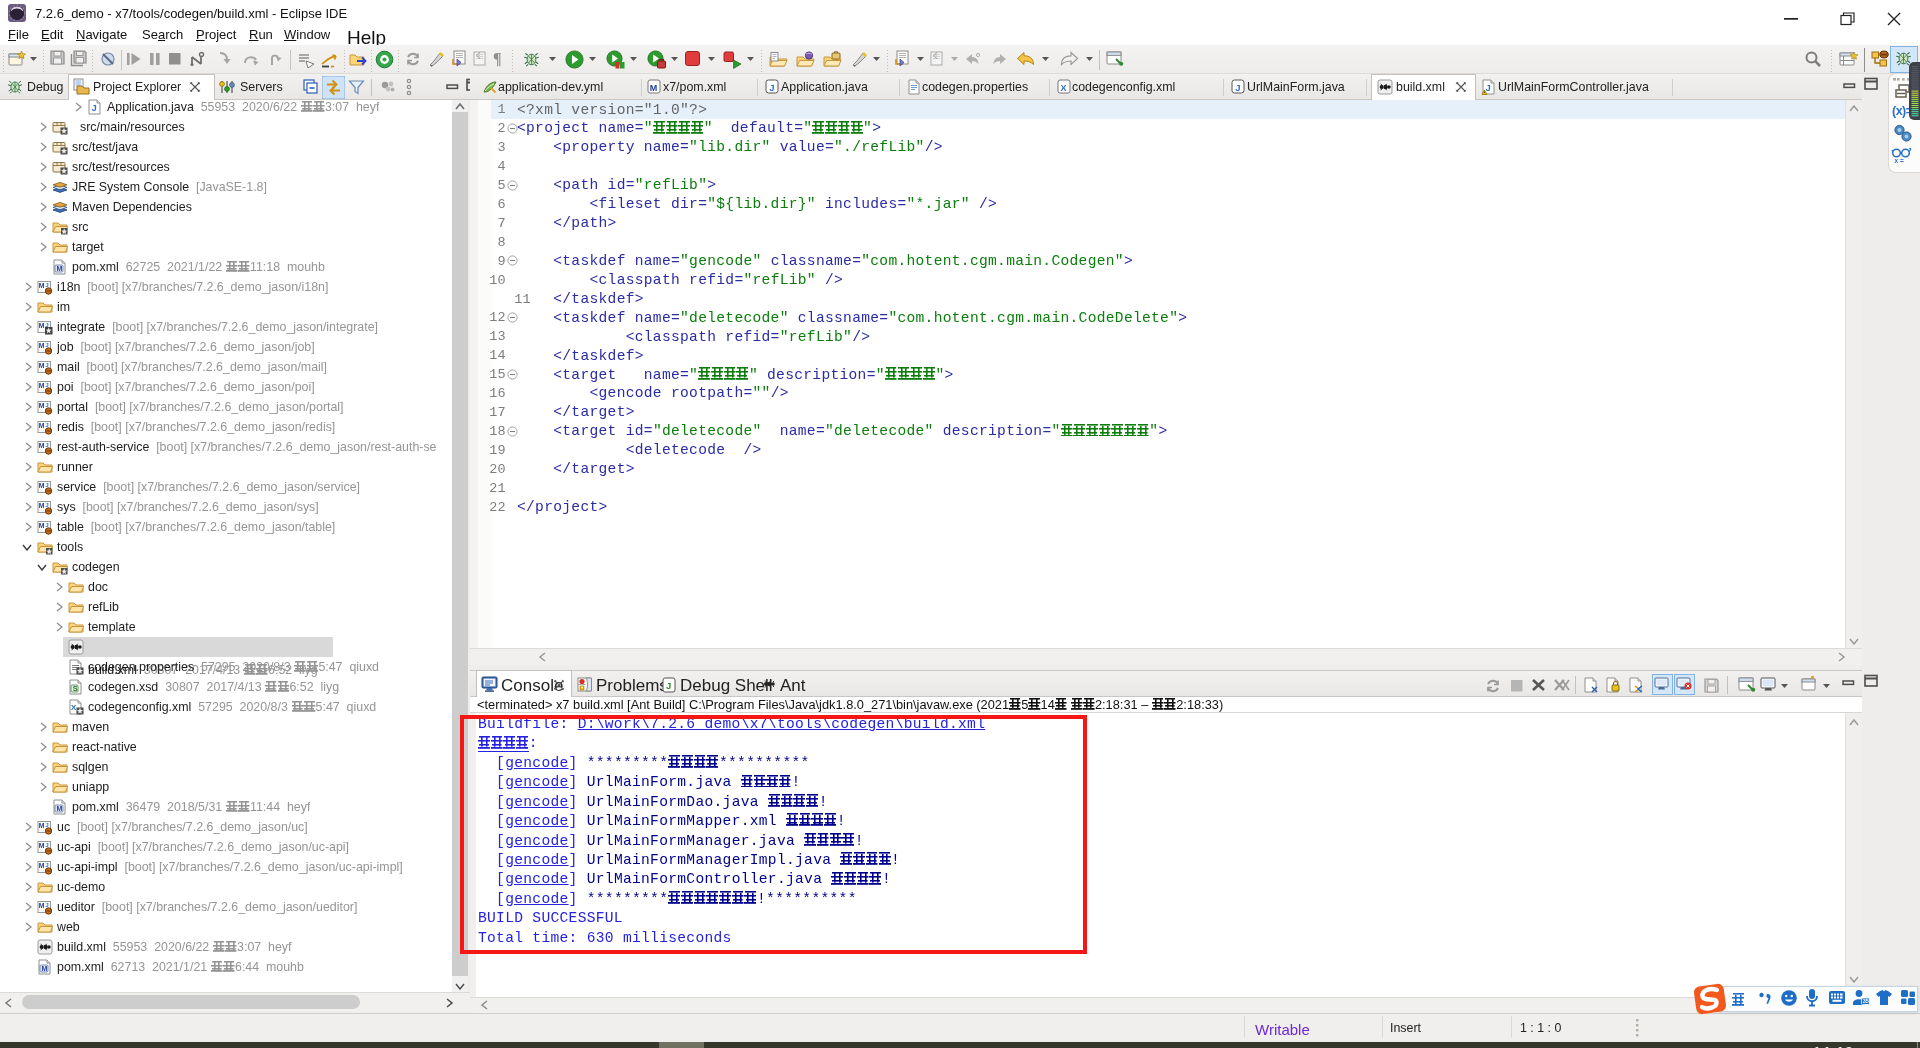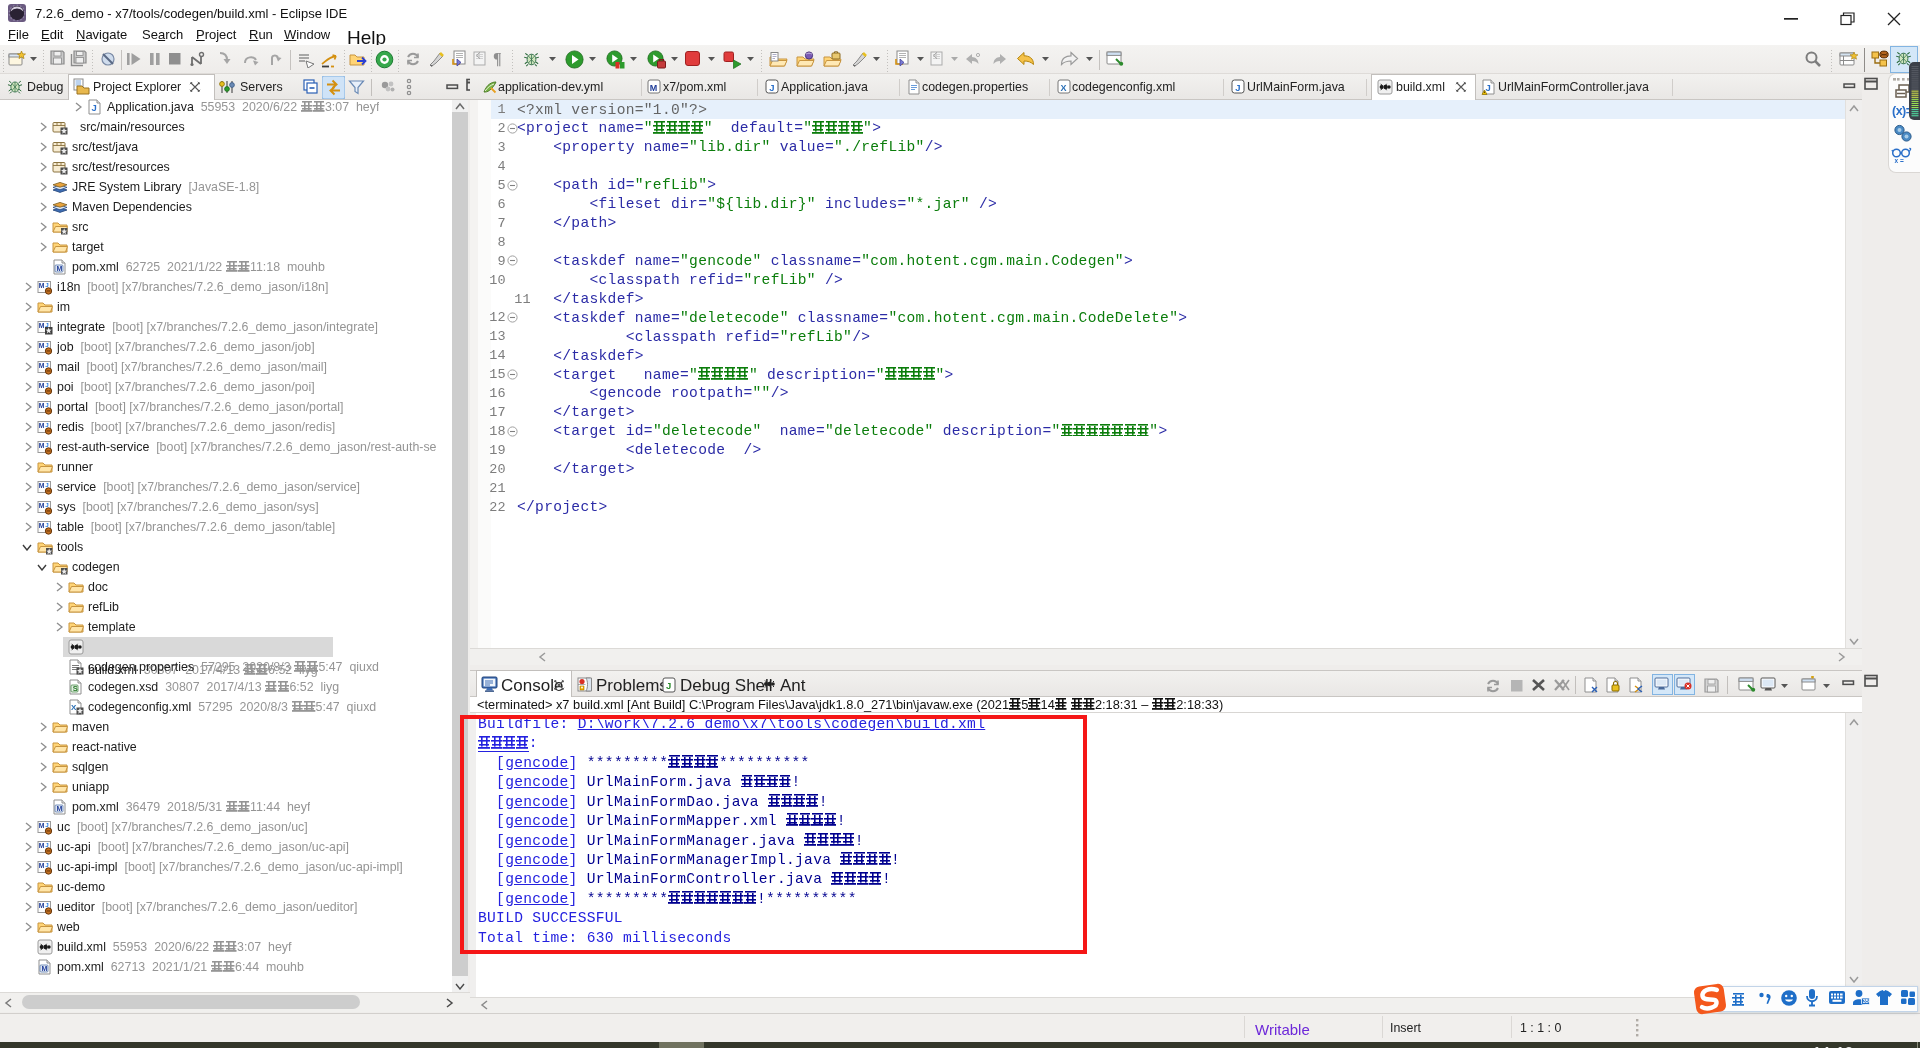--- a/index.html
+++ b/index.html
@@ -405,21 +405,21 @@
 <div class="a" style="left:72px;top:157px;height:20px;line-height:20px;white-space:pre;overflow:hidden;max-width:380px"><span style="color:#1c1c1c">src/test/resources</span>  </div>
 <div class="trow" style="top:177px"></div>
 <svg class="a" style="left:39px;top:182px" width="8" height="10" viewBox="0 0 8 10">
     <path d="M2 1 L7 5 L2 9" fill="none" stroke="#8f8f8f" stroke-width="1.4"></path>
   </svg>
 <svg class="a" style="left:52px;top:179px" width="16" height="16" viewBox="0 0 16 16">
     <path d="M1 11 L8 8.6 L15 11 L8 13.4 Z" fill="#3f6fb5" stroke="#24457a" stroke-width=".8"></path>
 <path d="M1 8.4 L8 6 L15 8.4 L8 10.8 Z" fill="#d8e4f2" stroke="#24457a" stroke-width=".8"></path>
 <path d="M1 5.8 L8 3.4 L15 5.8 L8 8.2 Z" fill="#e8a33d" stroke="#7a5a1a" stroke-width=".8"></path>
   </svg>
-<div class="a" style="left:72px;top:177px;height:20px;line-height:20px;white-space:pre;overflow:hidden;max-width:380px"><span style="color:#1c1c1c">JRE System Library</span>  <span class="mt">[JavaSE-1.8]</span></div>
+<div class="a" style="left:72px;top:177px;height:20px;line-height:20px;white-space:pre;overflow:hidden;max-width:380px"><span style="color:#1c1c1c">JRE System Console</span>  <span class="mt">[JavaSE-1.8]</span></div>
 <div class="trow" style="top:197px"></div>
 <svg class="a" style="left:39px;top:202px" width="8" height="10" viewBox="0 0 8 10">
     <path d="M2 1 L7 5 L2 9" fill="none" stroke="#8f8f8f" stroke-width="1.4"></path>
   </svg>
 <svg class="a" style="left:52px;top:199px" width="16" height="16" viewBox="0 0 16 16">
     <path d="M1 11 L8 8.6 L15 11 L8 13.4 Z" fill="#3f6fb5" stroke="#24457a" stroke-width=".8"></path>
 <path d="M1 8.4 L8 6 L15 8.4 L8 10.8 Z" fill="#d8e4f2" stroke="#24457a" stroke-width=".8"></path>
 <path d="M1 5.8 L8 3.4 L15 5.8 L8 8.2 Z" fill="#e8a33d" stroke="#7a5a1a" stroke-width=".8"></path>
   </svg>
 <div class="a" style="left:72px;top:197px;height:20px;line-height:20px;white-space:pre;overflow:hidden;max-width:380px"><span style="color:#1c1c1c">Maven Dependencies</span>  </div>

